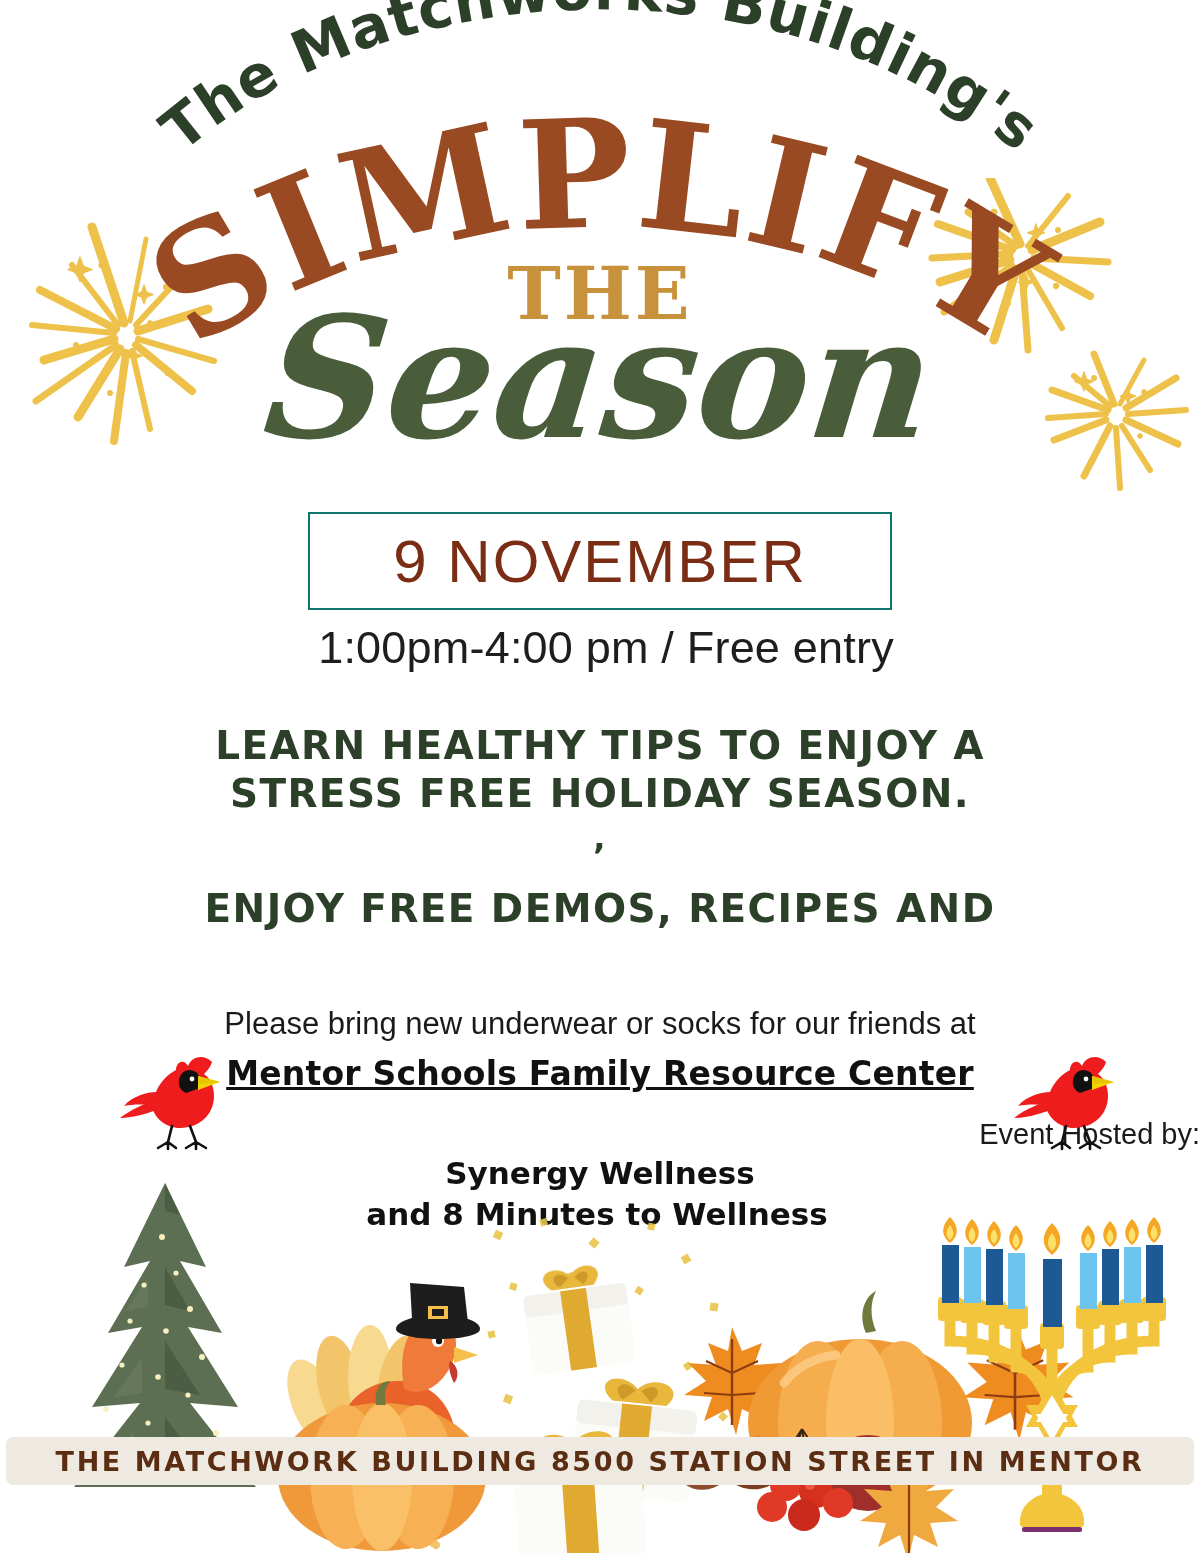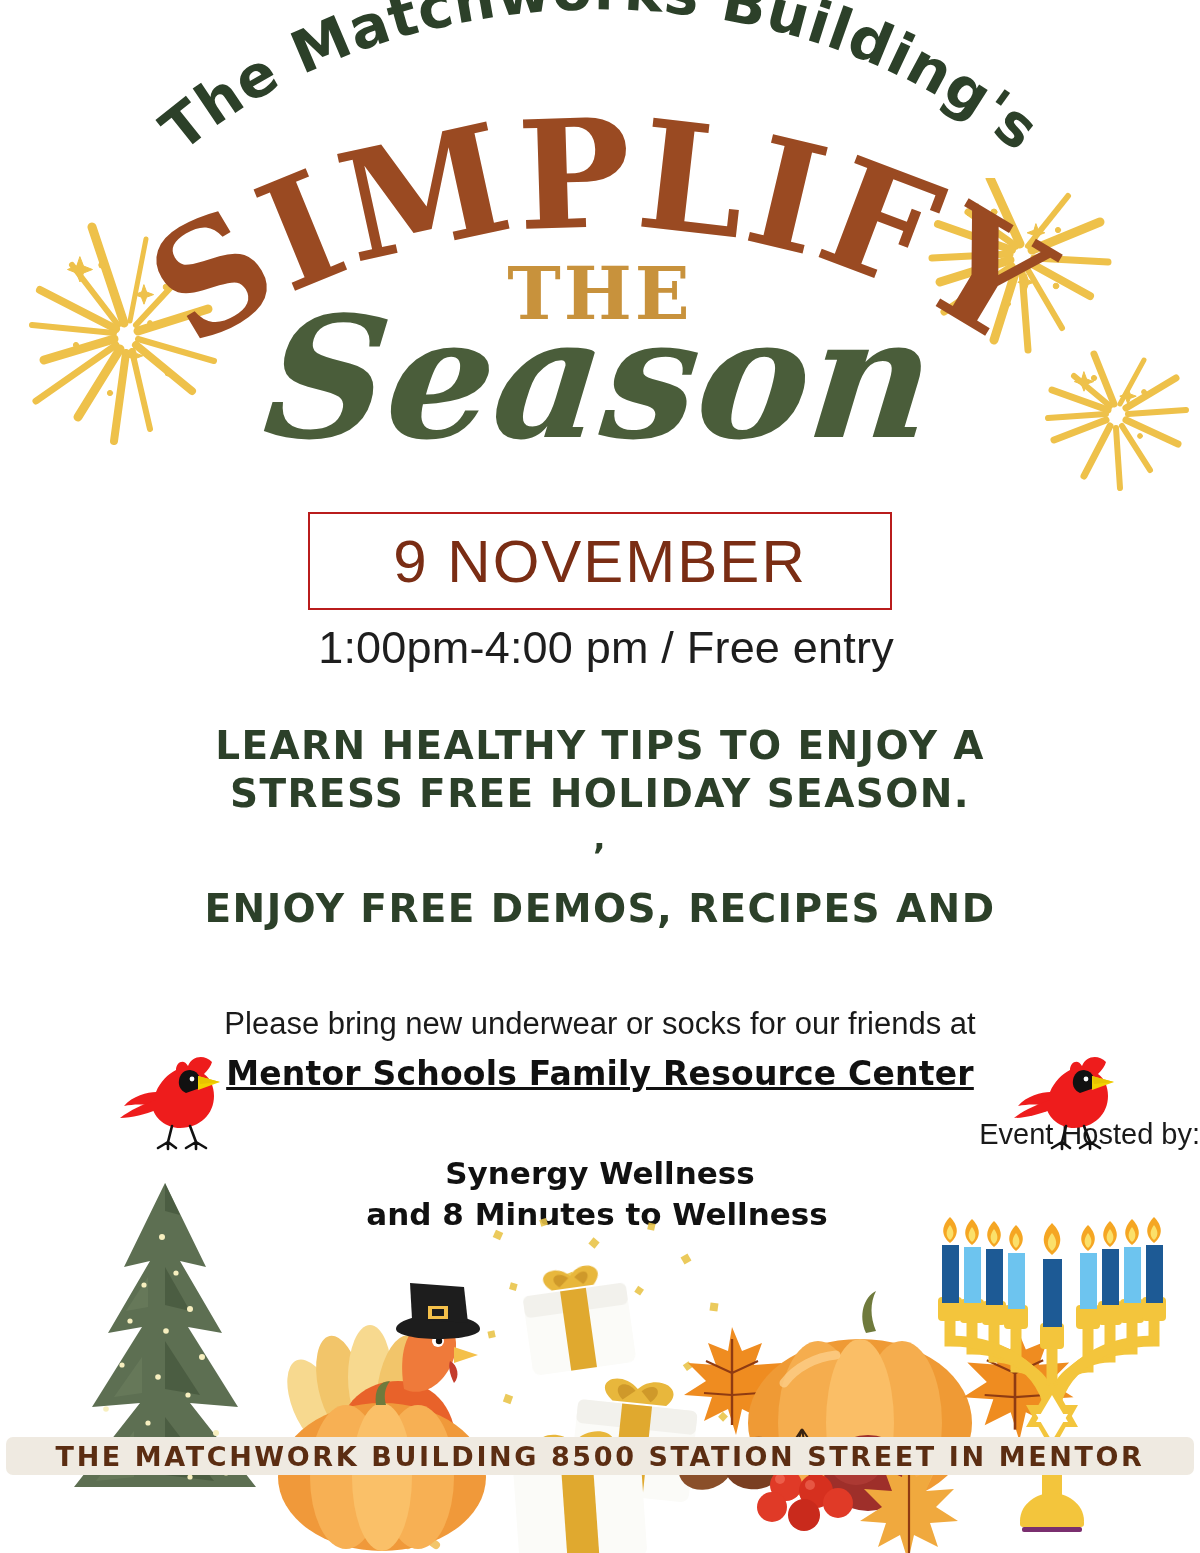--- a/index.html
+++ b/index.html
@@ -27,21 +27,21 @@
   .season-word {
     position:absolute; left:0; right:0; top:290px; text-align:center;
     font-family:"DejaVu Serif", serif; font-style:italic; font-weight:700;
     font-size:168px; color:#4a5d3a; line-height:1.05;
     transform:skewX(-6deg);
   }
 
   
   .date-box {
     position:absolute; left:50%; transform:translateX(-50%); top:512px;
-    width:584px; height:98px; border:2px solid #b91c1c; background:#fff;
+    width:584px; height:98px; border:2px solid #0f766e; background:#fff;
     display:flex; align-items:center; justify-content:center;
   }
   .date-text {
     font-family:"Liberation Sans", sans-serif; font-weight:400; font-size:60px;
     color:#7a2d14; letter-spacing:2px;
   }
   .time-line {
     position:absolute; left:12px; right:0; top:622px; text-align:center;
     font-family:"Liberation Sans", sans-serif; font-size:45px; color:#1e1e1e;
     letter-spacing:0.2px;
@@ -84,21 +84,21 @@
   .cardinal { position:absolute; }
   .cardinal-left  { left:118px; top:1048px; }
   .cardinal-right { left:1012px; top:1048px; }
 
   
   .scene { position:absolute; left:0; bottom:0; width:1200px; height:360px; }
   .scene-item { position:absolute; }
 
   
   .address-banner {
-    position:absolute; left:6px; top:1437px; width:1188px; height:38px;
+    position:absolute; left:6px; top:1437px; width:1188px; height:48px;
     background:#efeae1; border-radius:7px;
     display:flex; align-items:center; justify-content:center;
   }
   .address-text {
     font-family:"DejaVu Sans", sans-serif; font-weight:700; font-size:27px;
     color:#5b2d12; letter-spacing:2.6px; white-space:nowrap;
   }
 </style>
 </head>
 <body>

